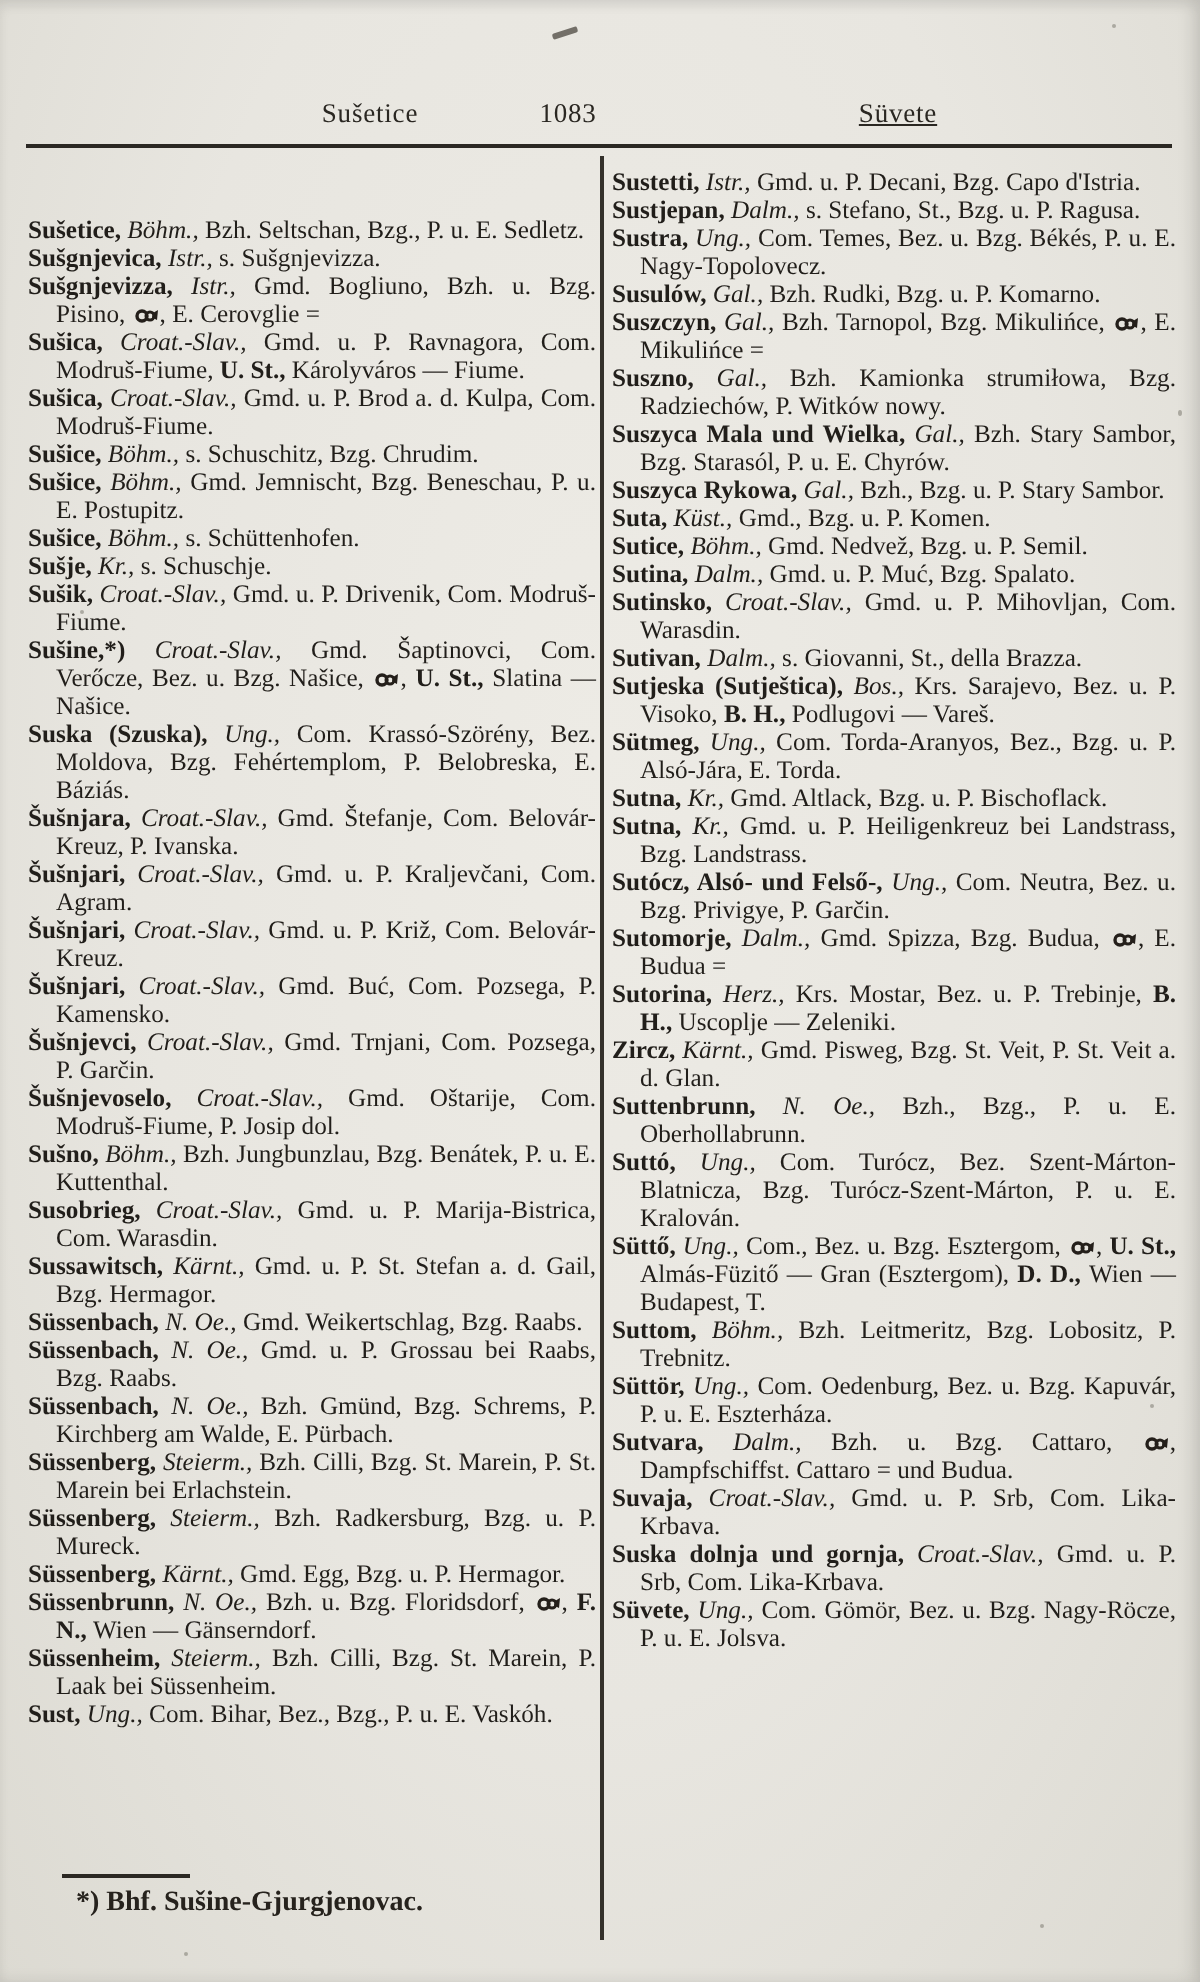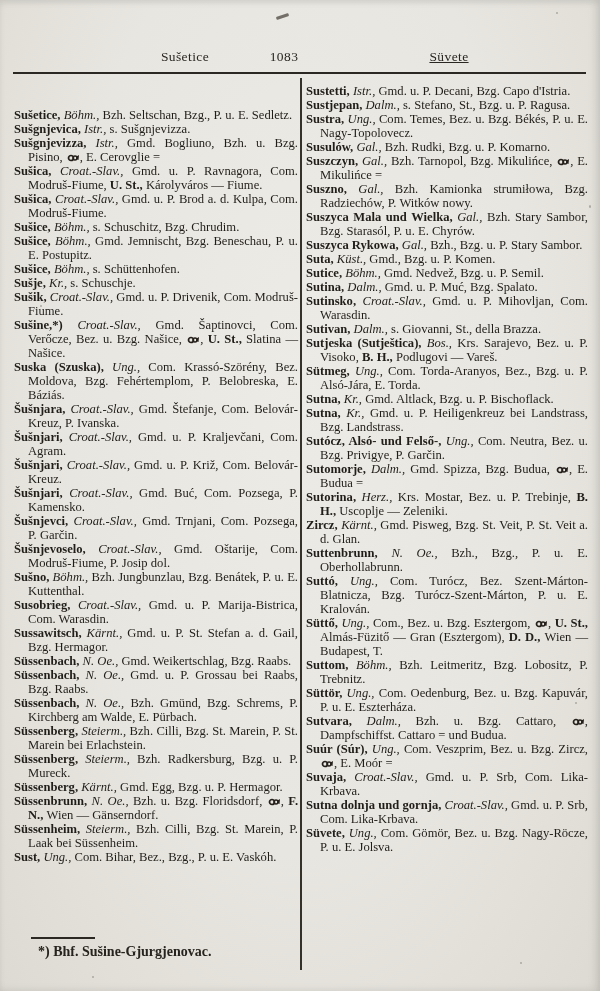--- a/index.html
+++ b/index.html
@@ -130,26 +130,21 @@
             <path d="M14 8a4 4 0 1 0 8 0a4 4 0 1 0 -8 0" fill="none" stroke="currentColor" stroke-width="3"></path>
             <path d="M21 5l5-3-1 10-5-2.6" fill="currentColor"></path>
           </svg></span><span class="seg-n">, </span><span class="seg-b">U. St., </span><span class="seg-n">Almás-Füzitő — Gran (Esztergom), </span><span class="seg-b">D. D., </span><span class="seg-n">Wien — Budapest, T.</span></p>
       <p class="entry"><span class="seg-b">Suttom, </span><span class="seg-i">Böhm., </span><span class="seg-n">Bzh. Leitmeritz, Bzg. Lobositz, P. Trebnitz.</span></p>
       <p class="entry"><span class="seg-b">Süttör, </span><span class="seg-i">Ung., </span><span class="seg-n">Com. Oedenburg, Bez. u. Bzg. Kapuvár, P. u. E. Eszterháza.</span></p>
       <p class="entry"><span class="seg-b">Sutvara, </span><span class="seg-i">Dalm., </span><span class="seg-n">Bzh. u. Bzg. Cattaro, </span><span class="horn"><svg viewBox="0 0 28 16" xmlns="http://www.w3.org/2000/svg">
             <path d="M5 8a5 5 0 1 0 10 0a5 5 0 1 0 -10 0" fill="none" stroke="currentColor" stroke-width="3.4"></path>
             <path d="M14 8a4 4 0 1 0 8 0a4 4 0 1 0 -8 0" fill="none" stroke="currentColor" stroke-width="3"></path>
             <path d="M21 5l5-3-1 10-5-2.6" fill="currentColor"></path>
           </svg></span><span class="seg-n">, Dampfschiffst. Cattaro = und Budua.</span></p>
-      <p class="entry"><span class="seg-b">Suúr (Súr), </span><span class="seg-i">Ung., </span><span class="seg-n">Com. Veszprim, Bez. u. Bzg. Zircz, </span><span class="horn"><svg viewBox="0 0 28 16" xmlns="http://www.w3.org/2000/svg">
-            <path d="M5 8a5 5 0 1 0 10 0a5 5 0 1 0 -10 0" fill="none" stroke="currentColor" stroke-width="3.4"></path>
-            <path d="M14 8a4 4 0 1 0 8 0a4 4 0 1 0 -8 0" fill="none" stroke="currentColor" stroke-width="3"></path>
-            <path d="M21 5l5-3-1 10-5-2.6" fill="currentColor"></path>
-          </svg></span><span class="seg-n">, E. Moór =</span></p>
       <p class="entry"><span class="seg-b">Suvaja, </span><span class="seg-i">Croat.-Slav., </span><span class="seg-n">Gmd. u. P. Srb, Com. Lika-Krbava.</span></p>
-      <p class="entry"><span class="seg-b">Sutna dolnja und gornja, </span><span class="seg-i">Croat.-Slav., </span><span class="seg-n">Gmd. u. P. Srb, Com. Lika-Krbava.</span></p>
+      <p class="entry"><span class="seg-b">Suska dolnja und gornja, </span><span class="seg-i">Croat.-Slav., </span><span class="seg-n">Gmd. u. P. Srb, Com. Lika-Krbava.</span></p>
       <p class="entry"><span class="seg-b">Süvete, </span><span class="seg-i">Ung., </span><span class="seg-n">Com. Gömör, Bez. u. Bzg. Nagy-Röcze, P. u. E. Jolsva.</span></p>
     </div>
 
   <div class="footnote-rule"></div>
   <div class="footnote">*) Bhf. Sušine-Gjurgjenovac.</div>
 
 </div>
 
 </body></html>

